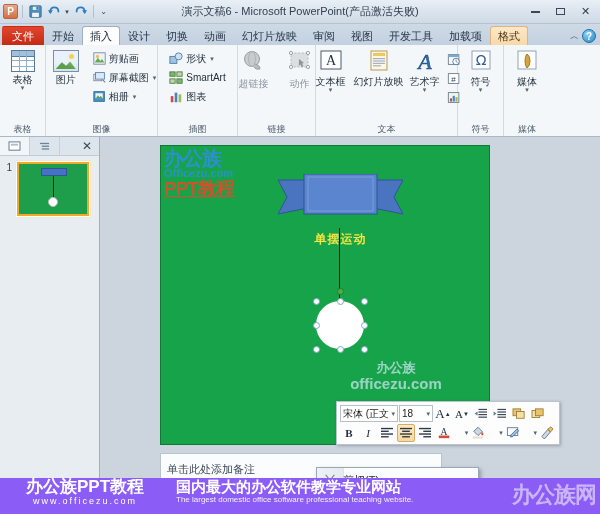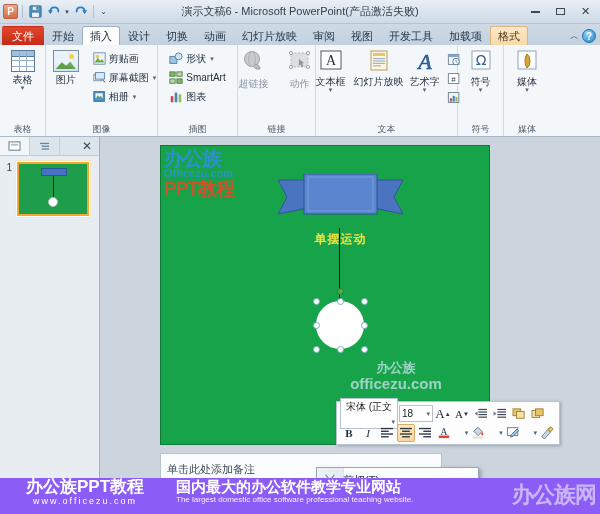--- a/index.html
+++ b/index.html
@@ -165,21 +165,21 @@
   }
   .handle.grn{ background:#47b04b; border-color:#2f7a33; }
 
   
   .wm1{
     position:absolute; left:3px; top:2px; width:120px; pointer-events:none;
     font-weight:bold; line-height:1;
   }
   .wm1 .l1{ font-size:20px; color:#2f8fd8; letter-spacing:-1px; opacity:.92;}
   .wm1 .l2{ font-size:11px; color:#2f8fd8; opacity:.85; }
-  .wm1 .l3{ font-size:19px; color:#e04b28; letter-spacing:-1px; opacity:.9;}
+  .wm1 .l3{ font-size:19px; color:#e04b28; letter-spacing:-1px; opacity:.9;text-decoration:underline;}
   .wm2{
     position:absolute; right:8px; bottom:52px; width:170px; text-align:center;
     color:#cfe6f3; opacity:.72; pointer-events:none; font-weight:bold; line-height:1.1;
   }
   .wm2 .a{ font-size:13px; }
   .wm2 .b{ font-size:15px; }
 
   .notes{
     position:absolute; left:60px; top:316px; width:282px; height:26px;
     border:1px solid #b7c3cf; background:#fbfcfd; color:#3a4854;
@@ -187,22 +187,22 @@
   }
 
   
   .minibar{
     position:absolute; left:336px; top:264px; width:224px;
     background:#fdfdfd; border:1px solid #b9c4ce; box-shadow:1px 1px 3px rgba(0,0,0,.25);
     padding:2px 3px; z-index:40;
   }
   .mrow{ display:flex; align-items:center; gap:1px; height:19px; }
   .fontbox{
-    width:58px; height:31px; border:1px solid #b5c0ca; background:#fff;
-    font-size:10px; line-height:15px; padding:0 2px; display:flex; align-items:center;flex-direction:column;
+    width:58px; height:17px; border:1px solid #b5c0ca; background:#fff;
+    font-size:10px; line-height:15px; padding:0 2px; display:flex; align-items:center;
   }
   .fontbox span{ overflow:hidden; white-space:nowrap; }
   .sizebox{
     width:34px; height:17px; border:1px solid #b5c0ca; background:#fff;
     font-size:10px; line-height:15px; padding:0 2px; display:flex; align-items:center;
   }
   .ddarrow{ font-size:7px; color:#556372; margin-left:auto; padding-left:2px; }
   .mbtn{
     min-width:18px; height:18px; display:flex; align-items:center; justify-content:center;
     font-size:11px; color:#22303d; border:1px solid transparent; border-radius:2px;

